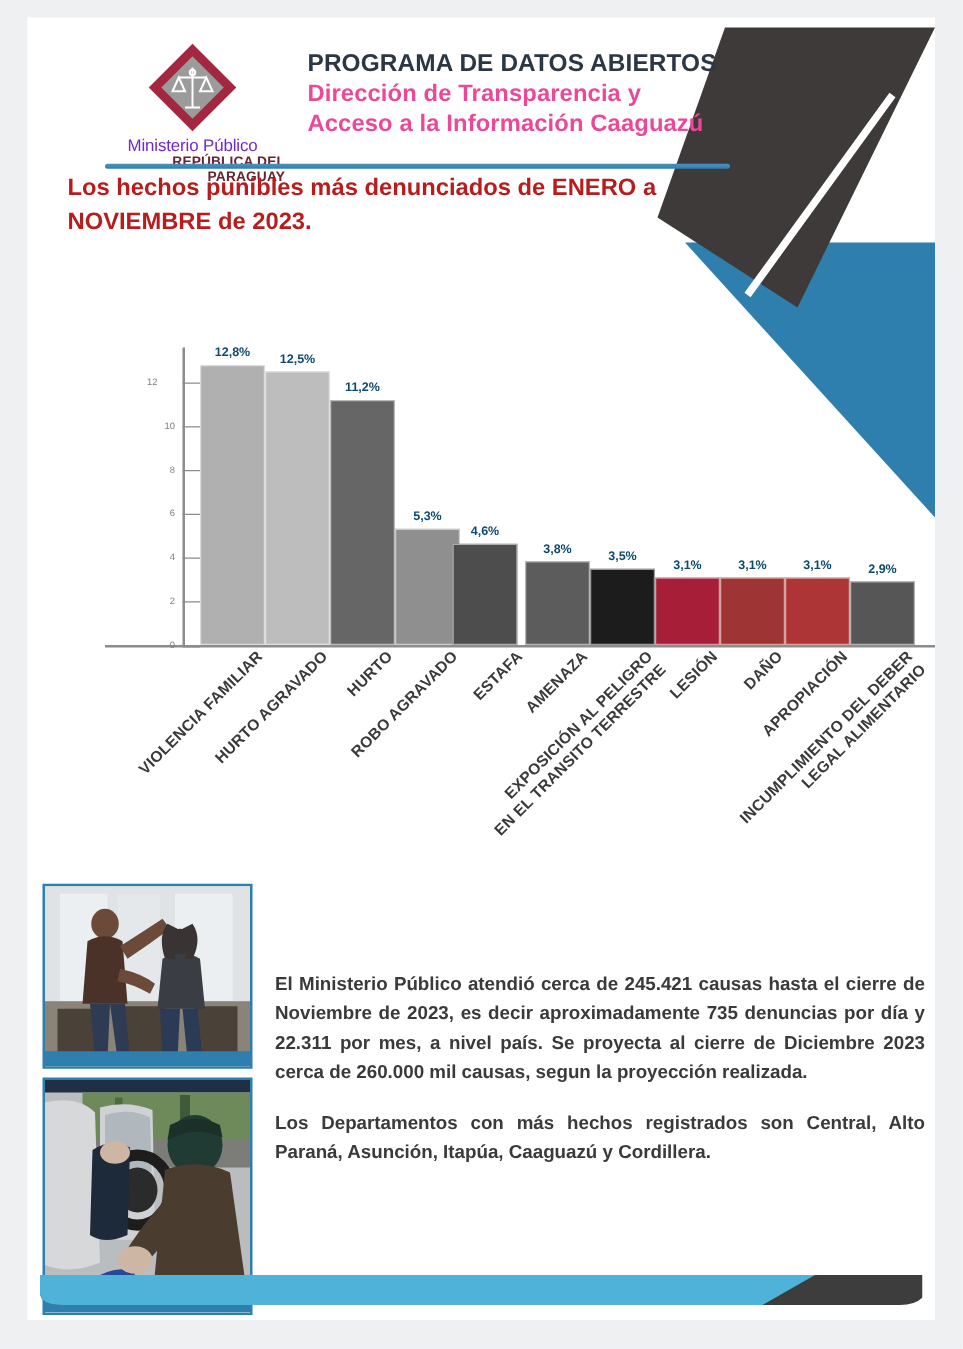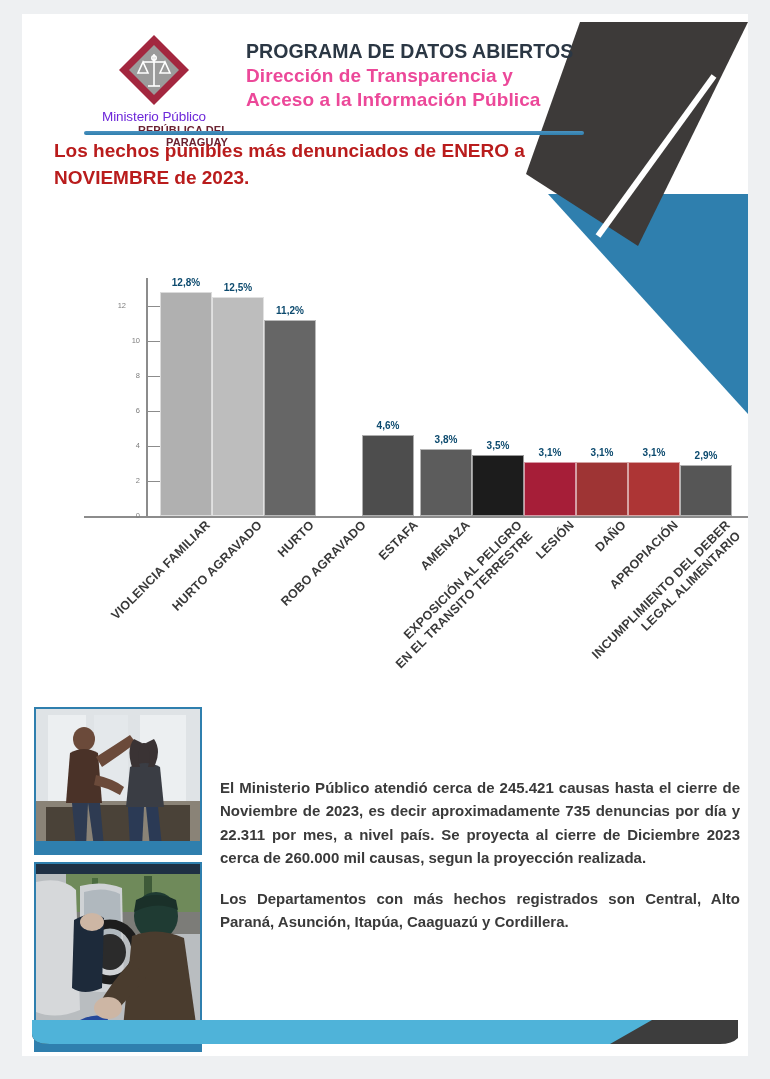--- a/index.html
+++ b/index.html
@@ -103,21 +103,21 @@
           </g>
         </svg>
       </div>
       <div class="logo-name">Ministerio Público</div>
       <div class="logo-sub">REPÚBLICA DEL PARAGUAY</div>
     </div>
 
     <div class="titles">
       <div class="t1">PROGRAMA DE DATOS ABIERTOS</div>
       <div class="t2">Dirección de Transparencia y</div>
-      <div class="t3">Acceso a la Información Pública</div>
+      <div class="t3">Acceso a la Información Caaguazú</div>
     </div>
   </div>
 
   <div class="rule"></div>
 
   <div class="subtitle">Los hechos punibles más denunciados de ENERO a NOVIEMBRE de 2023.</div>
 
   <div class="chart">
     <div id="axis-layer">
         <div class="axis-line" style="left: 124px; top: 52px; width: 1.5px; height: 238px;"></div>
@@ -142,20 +142,24 @@
           <div class="bar-val" style="bottom: 228.492px;">12,8%</div>
           <div class="bar" style="height: 224.492px; background: rgb(176, 176, 176);"></div>
         </div>
         <div class="bar-slot" style="left: 52px; width: 52px; height: 228px;">
           <div class="bar-val" style="bottom: 223.231px;">12,5%</div>
           <div class="bar" style="height: 219.231px; background: rgb(189, 189, 189);"></div>
         </div>
         <div class="bar-slot" style="left: 104px; width: 52px; height: 228px;">
           <div class="bar-val" style="bottom: 200.431px;">11,2%</div>
           <div class="bar" style="height: 196.431px; background: rgb(102, 102, 102);"></div>
+        </div>
+        <div class="bar-slot" style="left: 156px; width: 52px; height: 228px;">
+          <div class="bar-val" style="bottom: 96.9538px;">5,3%</div>
+          <div class="bar" style="height: 92.9538px; background: rgb(143, 143, 143);"></div>
         </div>
         <div class="bar-slot" style="left: 202px; width: 52px; height: 228px;">
           <div class="bar-val" style="bottom: 84.6769px;">4,6%</div>
           <div class="bar" style="height: 80.6769px; background: rgb(77, 77, 77);"></div>
         </div>
         <div class="bar-slot" style="left: 260px; width: 52px; height: 228px;">
           <div class="bar-val" style="bottom: 70.6462px;">3,8%</div>
           <div class="bar" style="height: 66.6462px; background: rgb(92, 92, 92);"></div>
         </div>
         <div class="bar-slot" style="left: 312px; width: 52px; height: 228px;">

